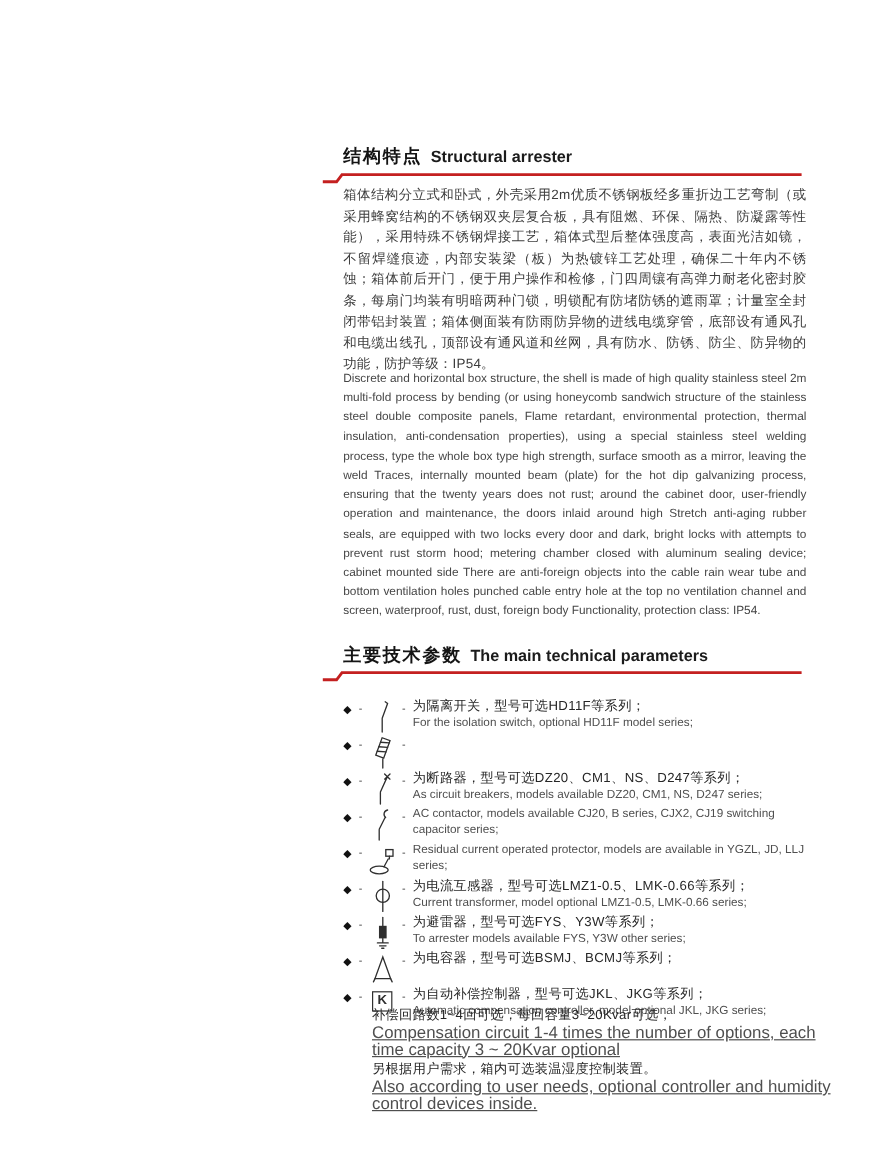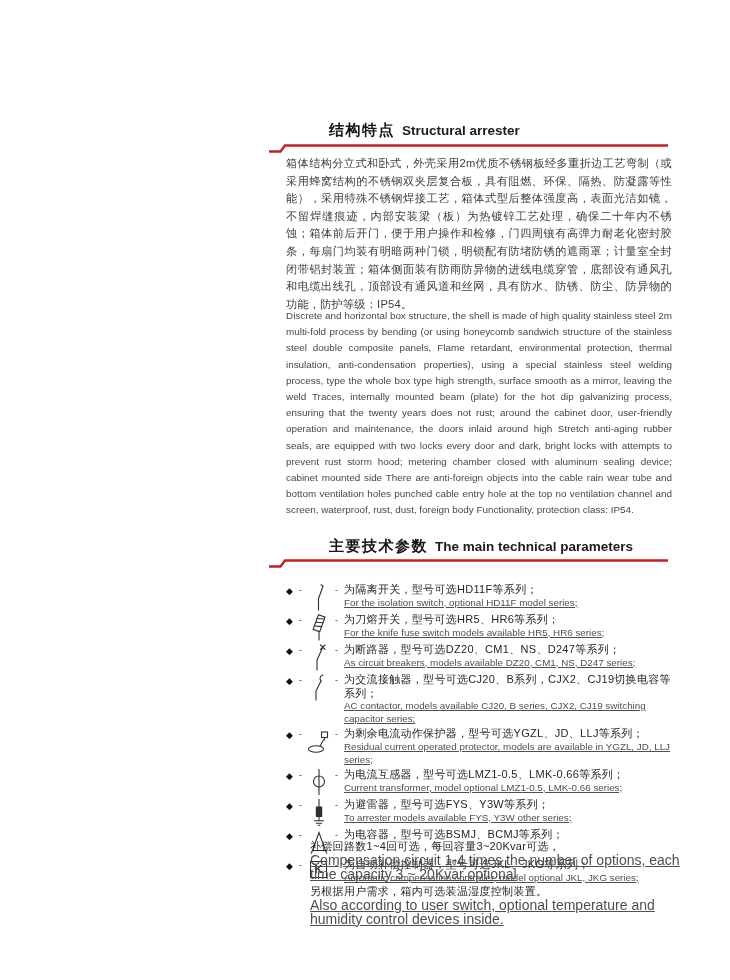--- a/index.html
+++ b/index.html
@@ -5,21 +5,21 @@
   html,body{margin:0;padding:0;}
   body{
     width:730px;height:980px;
     background:#ffffff;
     position:relative;
     overflow:hidden;
     font-family:"Liberation Sans","DejaVu Sans",sans-serif;
     -webkit-font-smoothing:antialiased;
   }
   .sec-header{position:absolute;left:286px;display:flex;align-items:baseline;gap:7px;white-space:nowrap;}
-  .sec-header .zh-title{font-size:15px;font-weight:bold;color:#141414;letter-spacing:1.5px;margin-left:43px;}
+  .sec-header .zh-title{font-size:15px;font-weight:bold;color:#141414;letter-spacing:1.5px;}
   .sec-header .en-title{font-size:13.5px;font-weight:bold;color:#1b1b1b;}
   #header1{top:121px;}
   #header2{top:537px;}
   .redline{position:absolute;left:268px;width:402px;height:14px;}
   #redline1{top:141px;}
   #redline2{top:556px;}
 
   #para-zh{
     position:absolute;left:286px;top:155px;width:386px;
     font-size:11.2px;line-height:17.6px;color:#3c3c3c;
@@ -38,21 +38,21 @@
   .sym{width:27px;flex:0 0 auto;display:flex;justify-content:center;}
   .sym svg{display:block;}
   .kbox{
     width:15px;height:15px;margin-top:3px;
     border:1.3px solid #2f2f2f;
     display:flex;align-items:center;justify-content:center;
     font-size:11px;font-weight:bold;color:#2f2f2f;line-height:1;
   }
   .itext{flex:1 1 auto;padding-left:3px;}
   .itext .zh{font-size:11px;color:#262626;line-height:13.6px;letter-spacing:0.3px;}
-  .itext .en{font-size:9.8px;color:#4f4f4f;line-height:12.6px;text-decoration:underline;}
+  .itext .en{font-size:9.8px;color:#4f4f4f;line-height:12.6px;}
 
   #param-footer{position:absolute;left:286px;top:839px;width:392px;margin-left:24px;}
   .fpair{margin-bottom:3px;}
   .fpair .zh{font-size:11px;color:#262626;line-height:15px;letter-spacing:0.3px;}
   .fpair .en{font-size:14px;color:#4f4f4f;line-height:13.5px;text-decoration:underline;}
 
   .icon-stroke{stroke:#2f2f2f;stroke-width:1.1;fill:none;stroke-linecap:round;}
 </style>
 </head>
 <body>
@@ -99,24 +99,20 @@
     <span class="sym">
       <svg width="20" height="28" viewBox="0 0 20 28">
         <g transform="rotate(20 10 10.5)">
           <rect class="icon-stroke" x="6.5" y="2.5" width="7" height="15.5"></rect>
           <path class="icon-stroke" d="M6.5,6.5 L13.5,4.5 M6.5,10.5 L13.5,8.5 M6.5,14.5 L13.5,12.5"></path>
         </g>
         <path class="icon-stroke" d="M10,19.5 L10,27"></path>
       </svg>
     </span>
     <span class="tick">-</span>
-    <div class="itext">
-      <div class="zh">为刀熔开关，型号可选HR5、HR6等系列；</div>
-      <div class="en">For the knife fuse switch models available HR5, HR6 series;</div>
-    </div>
   </div>
 
   <div class="item">
     <span class="diamond">◆</span>
     <span class="tick">-</span>
     <span class="sym">
       <svg width="20" height="28" viewBox="0 0 20 28">
         <path class="icon-stroke" d="M11.5,2 L16,6.3 M16,2 L11.5,6.3 M13.8,4.2 L8,17 M8,17 L8,27"></path>
       </svg>
     </span>
@@ -130,38 +126,36 @@
   <div class="item">
     <span class="diamond">◆</span>
     <span class="tick">-</span>
     <span class="sym">
       <svg width="20" height="28" viewBox="0 0 20 28">
         <path class="icon-stroke" d="M14,2 C10.8,2.6 10.1,6.5 12.4,8.2 M12,8 L7,18 M7,18 L7,27"></path>
       </svg>
     </span>
     <span class="tick">-</span>
     <div class="itext">
-      <div class="zh">为交流接触器，型号可选CJ20、B系列，CJX2、CJ19切换电容等系列；</div>
       <div class="en">AC contactor, models available CJ20, B series, CJX2, CJ19 switching capacitor series;</div>
     </div>
   </div>
 
   <div class="item">
     <span class="diamond">◆</span>
     <span class="tick">-</span>
     <span class="sym">
       <svg width="24" height="28" viewBox="0 0 24 28">
         <ellipse class="icon-stroke" cx="9" cy="22" rx="7.5" ry="3.2"></ellipse>
         <path class="icon-stroke" d="M13,19.3 L16.5,12.8 M17.5,10.5 L17.5,12.8"></path>
         <rect class="icon-stroke" x="14.5" y="5" width="6" height="5.5"></rect>
       </svg>
     </span>
     <span class="tick">-</span>
     <div class="itext">
-      <div class="zh">为剩余电流动作保护器，型号可选YGZL、JD、LLJ等系列；</div>
       <div class="en">Residual current operated protector, models are available in YGZL, JD, LLJ series;</div>
     </div>
   </div>
 
   <div class="item">
     <span class="diamond">◆</span>
     <span class="tick">-</span>
     <span class="sym">
       <svg width="20" height="28" viewBox="0 0 20 28">
         <circle class="icon-stroke" cx="10" cy="13.5" r="5.5"></circle>
@@ -224,15 +218,15 @@
 
 </div>
 
 <div id="param-footer">
   <div class="fpair">
     <div class="zh">补偿回路数1~4回可选，每回容量3~20Kvar可选，</div>
     <div class="en">Compensation circuit 1-4 times the number of options, each time capacity 3 ~ 20Kvar optional</div>
   </div>
   <div class="fpair">
     <div class="zh">另根据用户需求，箱内可选装温湿度控制装置。</div>
-    <div class="en">Also according to user switch, optional temperature and humidity control devices inside.</div>
+    <div class="en">Also according to user needs, optional controller and humidity control devices inside.</div>
   </div>
 </div>
 
 </body></html>

